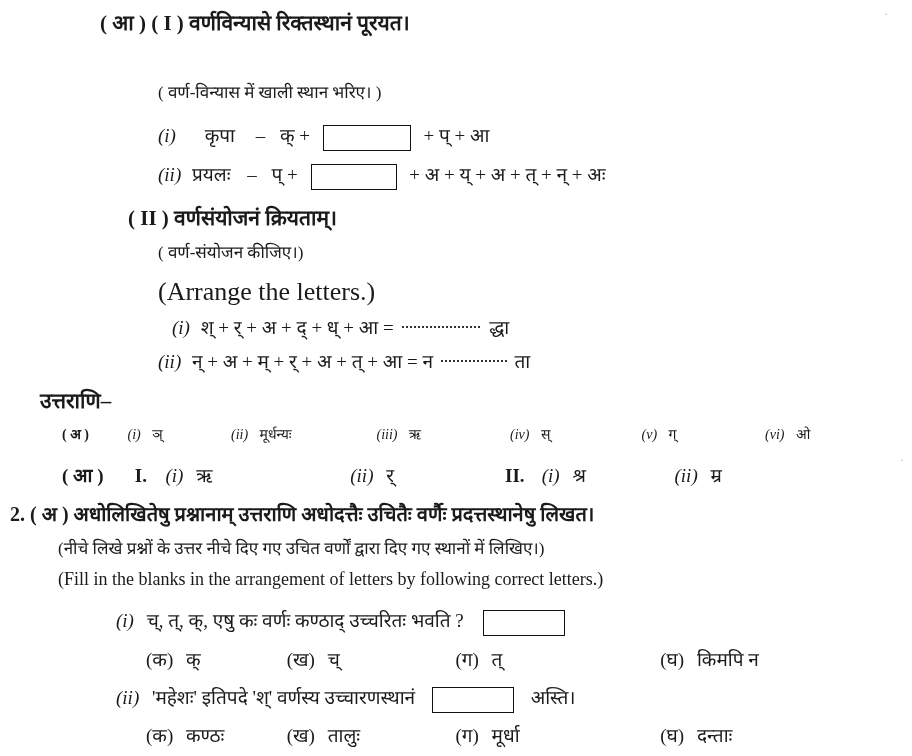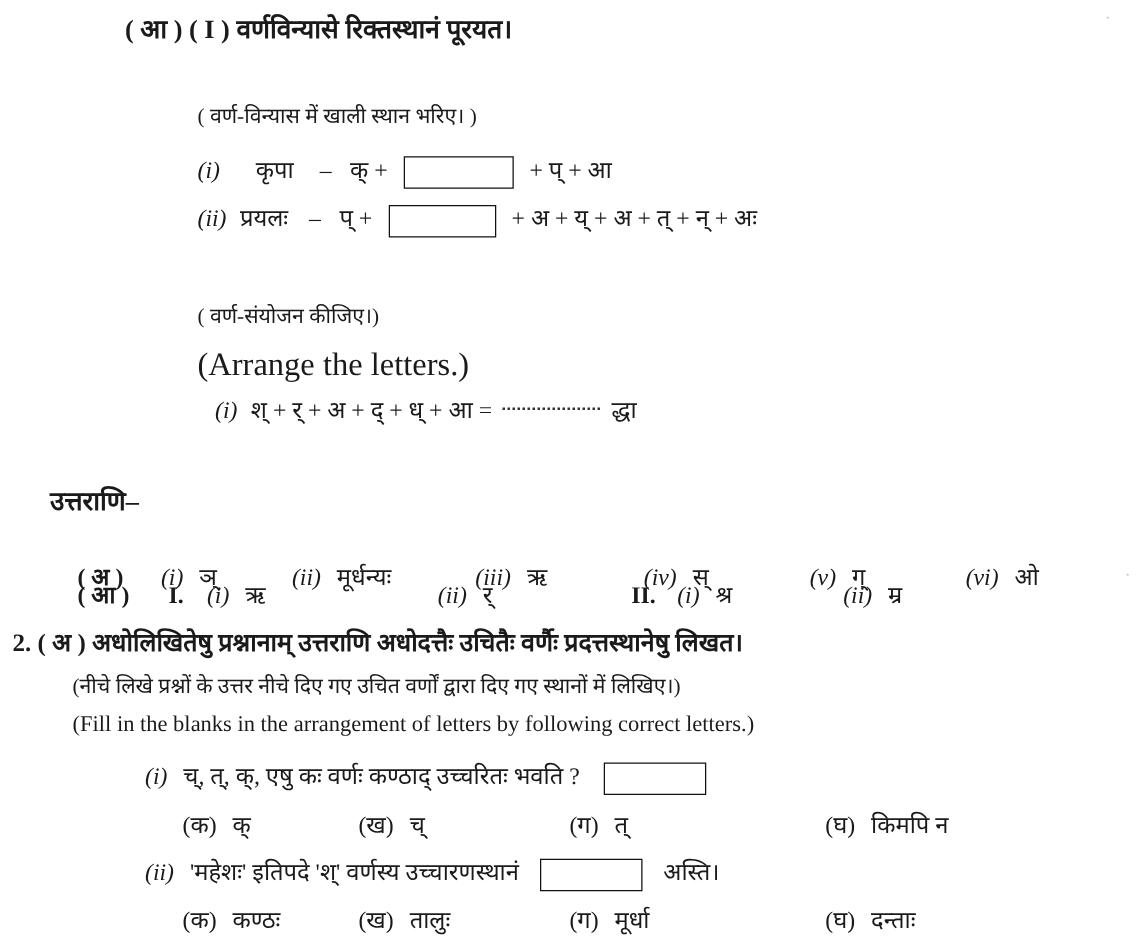--- a/index.html
+++ b/index.html
@@ -97,36 +97,43 @@
 
   <div class="line" style="left:158px; top:161px; font-size:19px;">
     <span class="ital">(ii)</span>
     <span class="hindi" style="margin-left:6px;">प्रयलः</span>
     <span style="margin-left:12px;">–</span>
     <span class="hindi" style="margin-left:10px;">प् +</span>
     <span class="box box-b" style="margin:0 8px;"></span>
     <span class="hindi">+ अ + य् + अ + त् + न् + अः</span>
   </div>
 
+  <div class="line bold hindi" style="left:128px; top:203px; font-size:21px;">( II ) वर्णसंयोजनं क्रियताम्।</div>
 
   <div class="line hindi" style="left:158px; top:240px; font-size:17px;">( वर्ण-संयोजन कीजिए।)</div>
 
   <div class="line eng" style="left:158px; top:277px; font-size:26px;">(Arrange the letters.)</div>
 
   <div class="line" style="left:158px; top:314px; font-size:19px;margin-left:14px;">
     <span class="ital">(i)</span>
     <span class="hindi" style="margin-left:6px;">श् + र् + अ + द् + ध् + आ =</span>
     <span class="dots"></span>
     <span class="hindi">द्धा</span>
   </div>
 
+  <div class="line" style="left:158px; top:348px; font-size:19px;">
+    <span class="ital">(ii)</span>
+    <span class="hindi" style="margin-left:6px;">न् + अ + म् + र् + अ + त् + आ = न</span>
+    <span class="dots-short"></span>
+    <span class="hindi">ता</span>
+  </div>
 
   <div class="line bold hindi" style="left:40px; top:386px; font-size:21px;">उत्तराणि–</div>
 
-  <div class="line tabrow" style="left:62px; top:448px; font-size:19px;">
+  <div class="line tabrow" style="left:62px; top:424px; font-size:14px;">
     <span class="bold hindi" style="width:62px;">( अ )</span>
     <span style="width:100px;">
       <span class="ital">(i)</span>
       <span class="hindi" style="margin-left:8px;">ञ्</span>
     </span>
     <span style="width:142px;">
       <span class="ital">(ii)</span>
       <span class="hindi" style="margin-left:8px;">मूर्धन्यः</span>
     </span>
     <span style="width:130px;">

